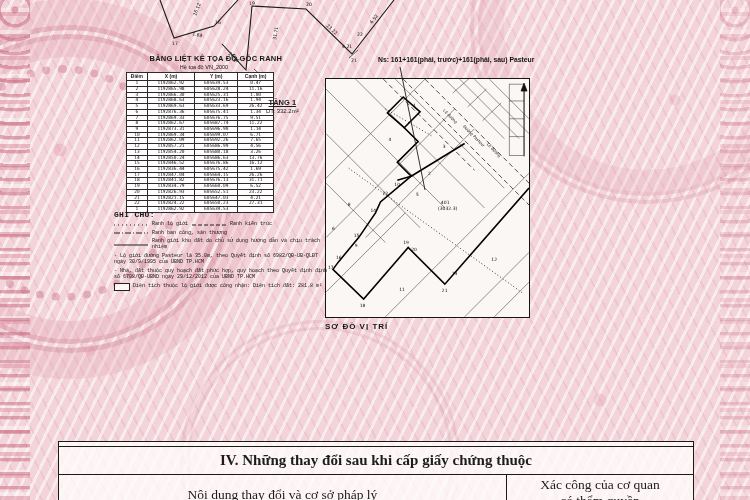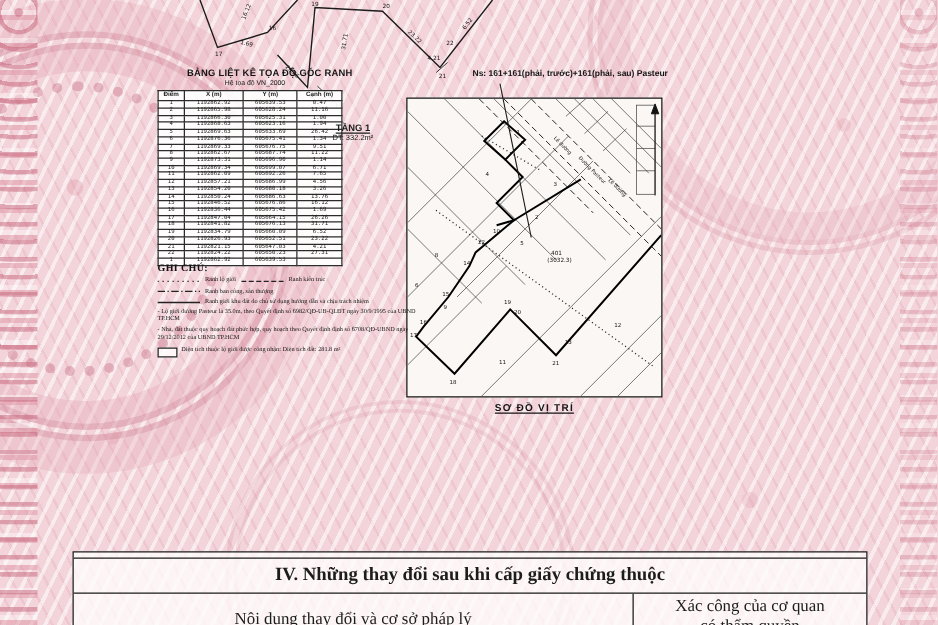--- a/index.html
+++ b/index.html
@@ -53,25 +53,25 @@
 
   .floor-label{position:absolute;left:266px;top:98px;z-index:4;text-align:center;}
   .floor-label .t{font-family:"Liberation Sans",sans-serif;font-weight:bold;font-size:7.5px;text-decoration:underline;}
   .floor-label .a{font-family:"Liberation Sans",sans-serif;font-size:6px;margin-top:1px;}
 
   .ns-label{position:absolute;left:378px;top:56px;width:330px;z-index:4;
     font-family:"Liberation Sans",sans-serif;font-weight:bold;font-size:6.8px;}
 
   .map-box{position:absolute;left:325px;top:78px;width:205px;height:240px;z-index:2;
     background:#fbf7f4;border:1.6px solid #151515;box-sizing:border-box;}
-  .map-caption{position:absolute;left:325px;top:322px;width:205px;z-index:4;text-align:center;
+  .map-caption{position:absolute;left:325px;top:322px;width:205px;z-index:4;text-align:left;
     font-family:"Liberation Sans",sans-serif;font-weight:bold;font-size:8px;letter-spacing:1px;
-    text-decoration:underline;}
-
-  .notes{position:absolute;left:126px;top:210px;width:215px;z-index:4;font-family:Liberation Serif, serif;}
+    }
+
+  .notes{position:absolute;left:114px;top:210px;width:215px;z-index:4;font-family:Liberation Mono, monospace;}
   .notes .hd{font-weight:bold;font-size:8px;letter-spacing:.3px;}
   .legend-row{display:flex;align-items:center;gap:4px;margin-top:3px;font-size:5px;line-height:1.1;}
   .legend-row svg{flex:none;}
   .note-line{font-size:5px;line-height:1.25;margin-top:2.5px;}
   .area-row{display:flex;align-items:flex-start;gap:3px;margin-top:3px;font-size:5px;}
   .area-swatch{flex:none;width:14px;height:6px;border:0.8px solid #222;background:rgba(255,255,255,.8);margin-top:0;}
 
   .sec4{position:absolute;left:58px;top:441px;width:636px;height:70px;z-index:4;
     background:rgba(255,252,252,.78);border:1px solid #1a1a1a;box-sizing:border-box;}
   .sec4 .dbl{height:4px;border-bottom:1px solid #1a1a1a;}

